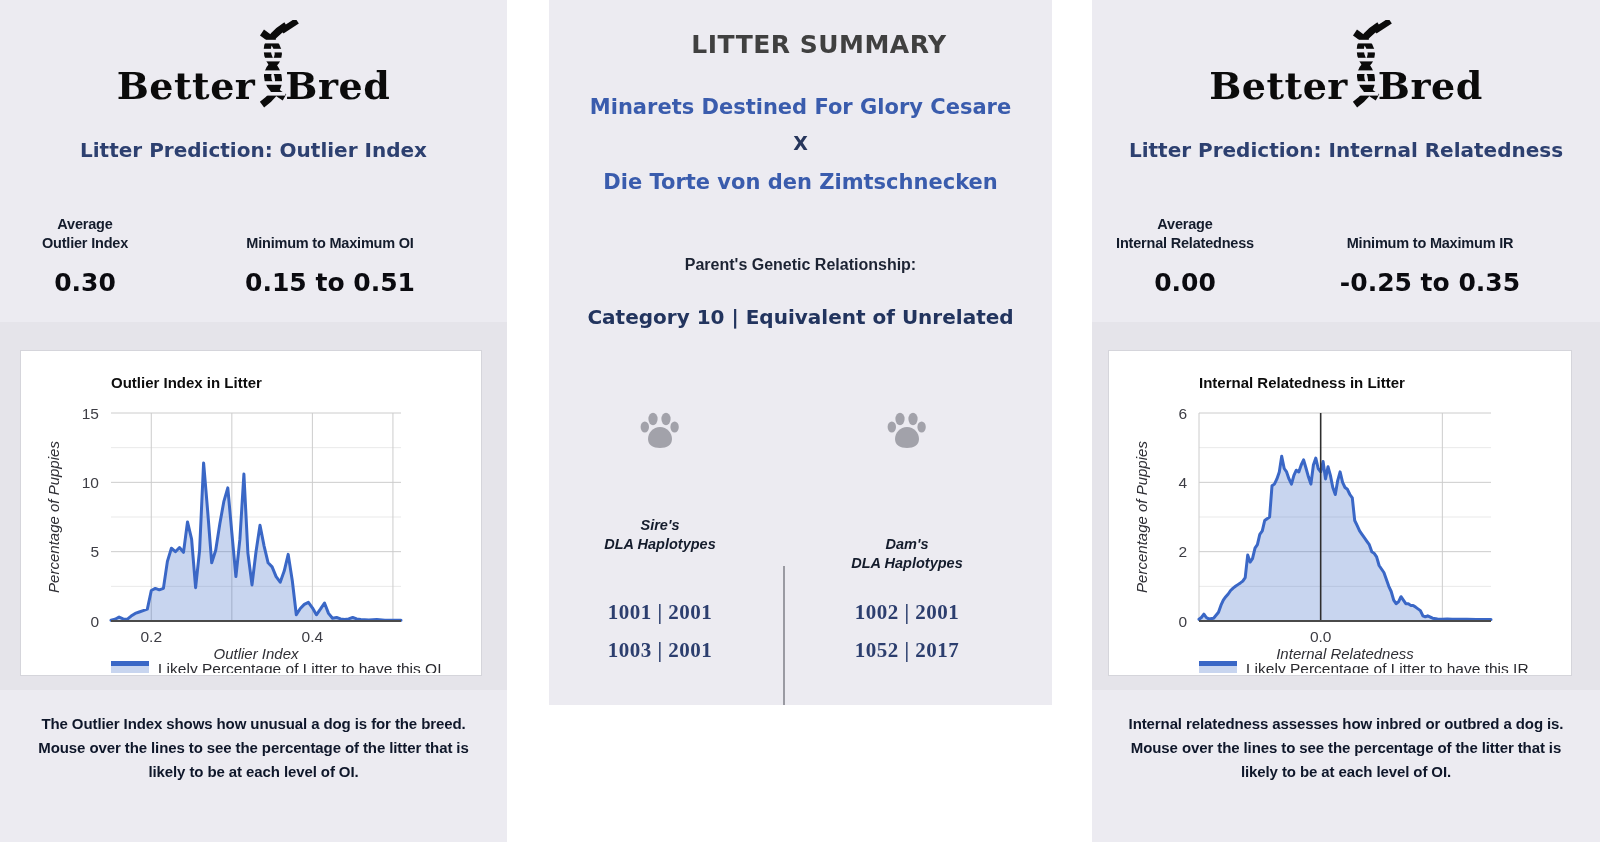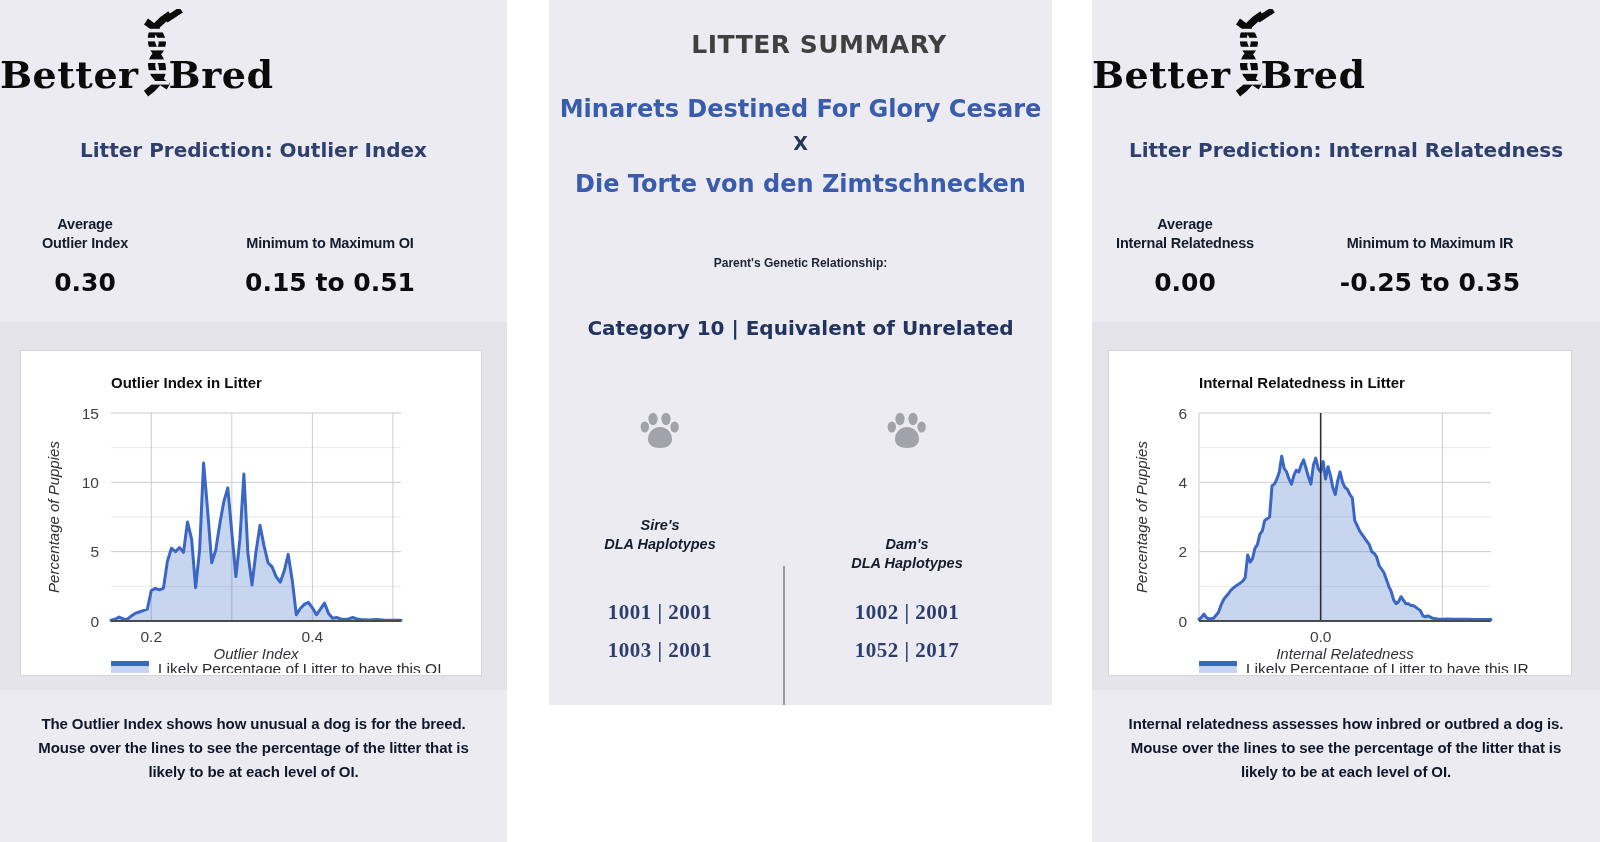--- a/index.html
+++ b/index.html
@@ -3,21 +3,21 @@
 <meta charset="utf-8">
 <style>
   html,body{margin:0;padding:0;}
   body{width:1600px;height:842px;background:#ffffff;position:relative;overflow:hidden;
        font-family:"Liberation Sans",sans-serif;}
   .panel{position:absolute;top:0;background:#ECEBF1;}
   #panel-left{left:0;width:507px;height:842px;}
   #panel-mid{left:549px;width:503px;height:705px;}
   #panel-right{left:1092px;width:508px;height:842px;}
 
-  .logo-row{position:absolute;left:0;right:0;top:8px;display:flex;align-items:flex-end;justify-content:flex-start;height:86px;}
+  .logo-row{position:absolute;left:0;right:0;top:19px;display:flex;align-items:flex-end;justify-content:center;height:86px;}
   .logo-text{font-family:"DejaVu Serif",serif;font-weight:bold;font-size:38px;color:#0b0b0b;line-height:1;letter-spacing:0.5px;}
   .logo-dna{width:58px;height:90px;margin:0 -15px -3px -13px;position:relative;top:2px;}
 
   .panel-title{position:absolute;left:0;right:0;top:138px;text-align:center;
     font-family:"DejaVu Sans",sans-serif;font-weight:bold;font-size:20px;color:#2d4070;}
 
   .stat-label{position:absolute;width:260px;text-align:center;font-size:14.5px;line-height:1.3;
     color:#141c2c;font-weight:bold;letter-spacing:-0.2px;}
   .stat-value{position:absolute;width:260px;text-align:center;
     font-family:"DejaVu Sans",sans-serif;font-weight:bold;font-size:25px;color:#0b0b10;}
@@ -27,26 +27,26 @@
   #card-oi{left:20px;width:460px;height:324px;}
   #card-ir{left:16px;width:462px;height:324px;}
 
   .desc{position:absolute;top:712px;left:50%;transform:translateX(-50%);width:456px;text-align:center;
     font-size:15px;line-height:1.6;color:#0f172a;font-weight:bold;letter-spacing:-0.1px;}
 
   
   .summary-title{position:absolute;left:0;right:0;top:30px;text-align:center;
     font-family:"DejaVu Sans",sans-serif;font-weight:bold;font-size:25px;color:#404040;letter-spacing:0.5px;padding-left:37px;}
   .dog-name{position:absolute;left:0;right:0;text-align:center;
-    font-family:"DejaVu Sans",sans-serif;font-weight:bold;font-size:24px;color:#3a5cad;cursor:pointer;}
+    font-family:"DejaVu Sans",sans-serif;font-weight:bold;font-size:21px;color:#3a5cad;cursor:pointer;}
   .cross{position:absolute;left:0;right:0;top:132px;text-align:center;
     font-family:"DejaVu Sans",sans-serif;font-weight:bold;font-size:19px;color:#27365c;}
   .rel-label{position:absolute;left:0;right:0;top:256px;text-align:center;
-    font-size:12px;color:#1c2333;font-weight:bold;}
-  .rel-value{position:absolute;left:0;right:0;top:316px;text-align:center;
+    font-size:16px;color:#1c2333;font-weight:bold;}
+  .rel-value{position:absolute;left:0;right:0;top:305px;text-align:center;
     font-family:"DejaVu Sans",sans-serif;font-weight:bold;font-size:20px;color:#22345e;}
   .paw{position:absolute;top:412px;width:40px;height:37px;}
   .hap-label{position:absolute;top:516px;width:240px;text-align:center;
     font-size:14.5px;line-height:1.3;color:#141c2c;font-weight:bold;font-style:italic;}
   .hap-val{position:absolute;width:240px;text-align:center;
     font-family:Liberation Serif, serif;font-weight:bold;font-size:21px;color:#2c3e6e;letter-spacing:0.5px;}
   .divider{position:absolute;left:234px;top:566px;width:2px;height:139px;background:#9a9aa2;}
 </style>
 </head>
 <body>

